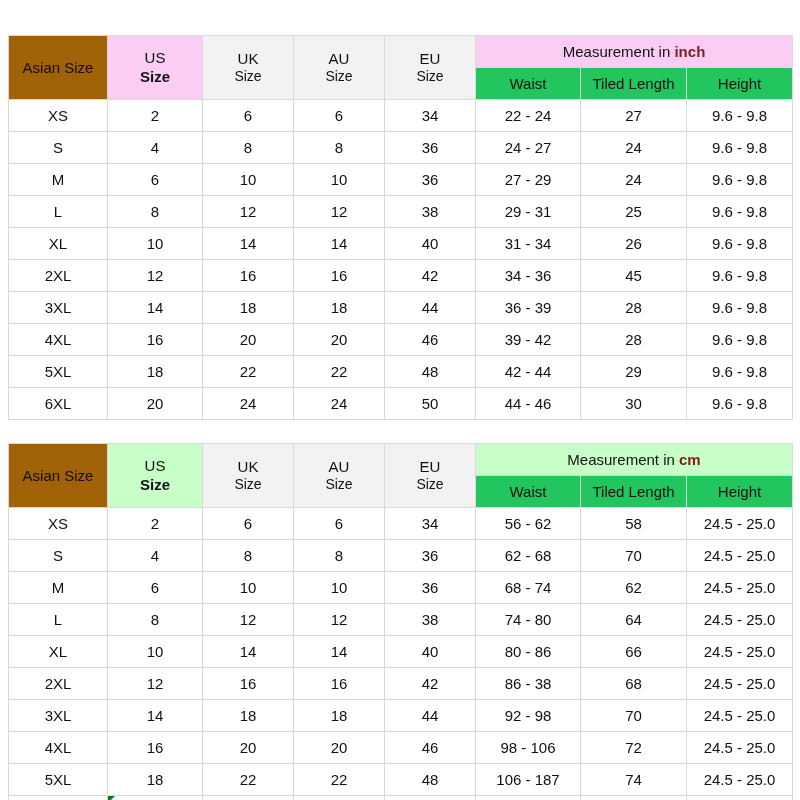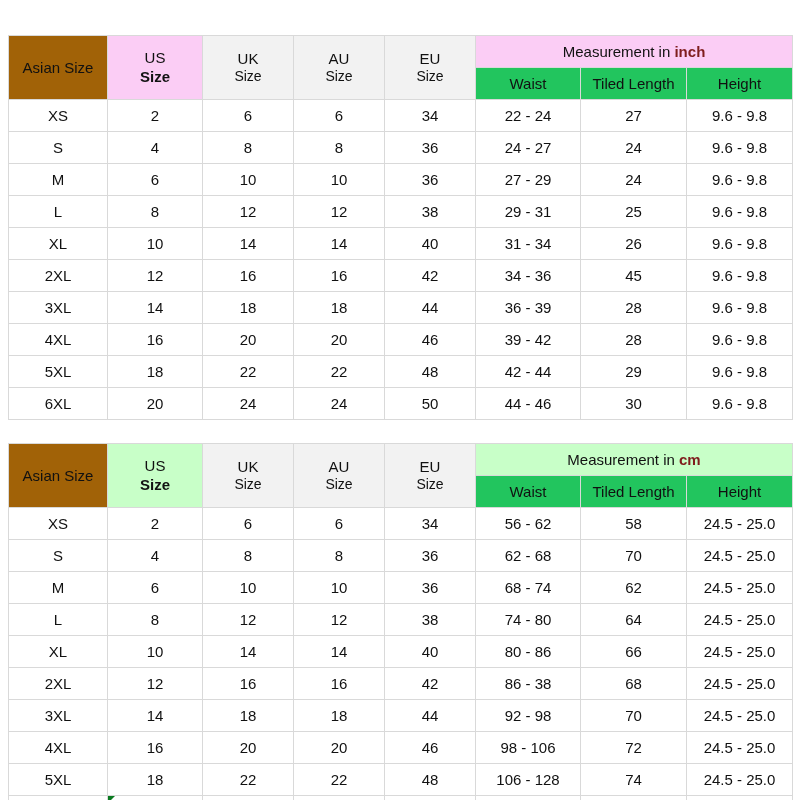--- a/index.html
+++ b/index.html
@@ -365,21 +365,21 @@
             <td>98  -  106</td>
             <td>72</td>
             <td>24.5  -  25.0</td>
           </tr>
           <tr>
             <td>5XL</td>
             <td class="cell-us">18</td>
             <td>22</td>
             <td>22</td>
             <td>48</td>
-            <td>106  -  128</td>
+            <td>106  -  187</td>
             <td>74</td>
             <td>24.5  -  25.0</td>
           </tr>
           <tr>
             <td>6XL</td>
             <td class="cell-us">20<span class="comment-marker"></span></td>
             <td>24</td>
             <td>24</td>
             <td>50</td>
             <td>112  -  118</td>

